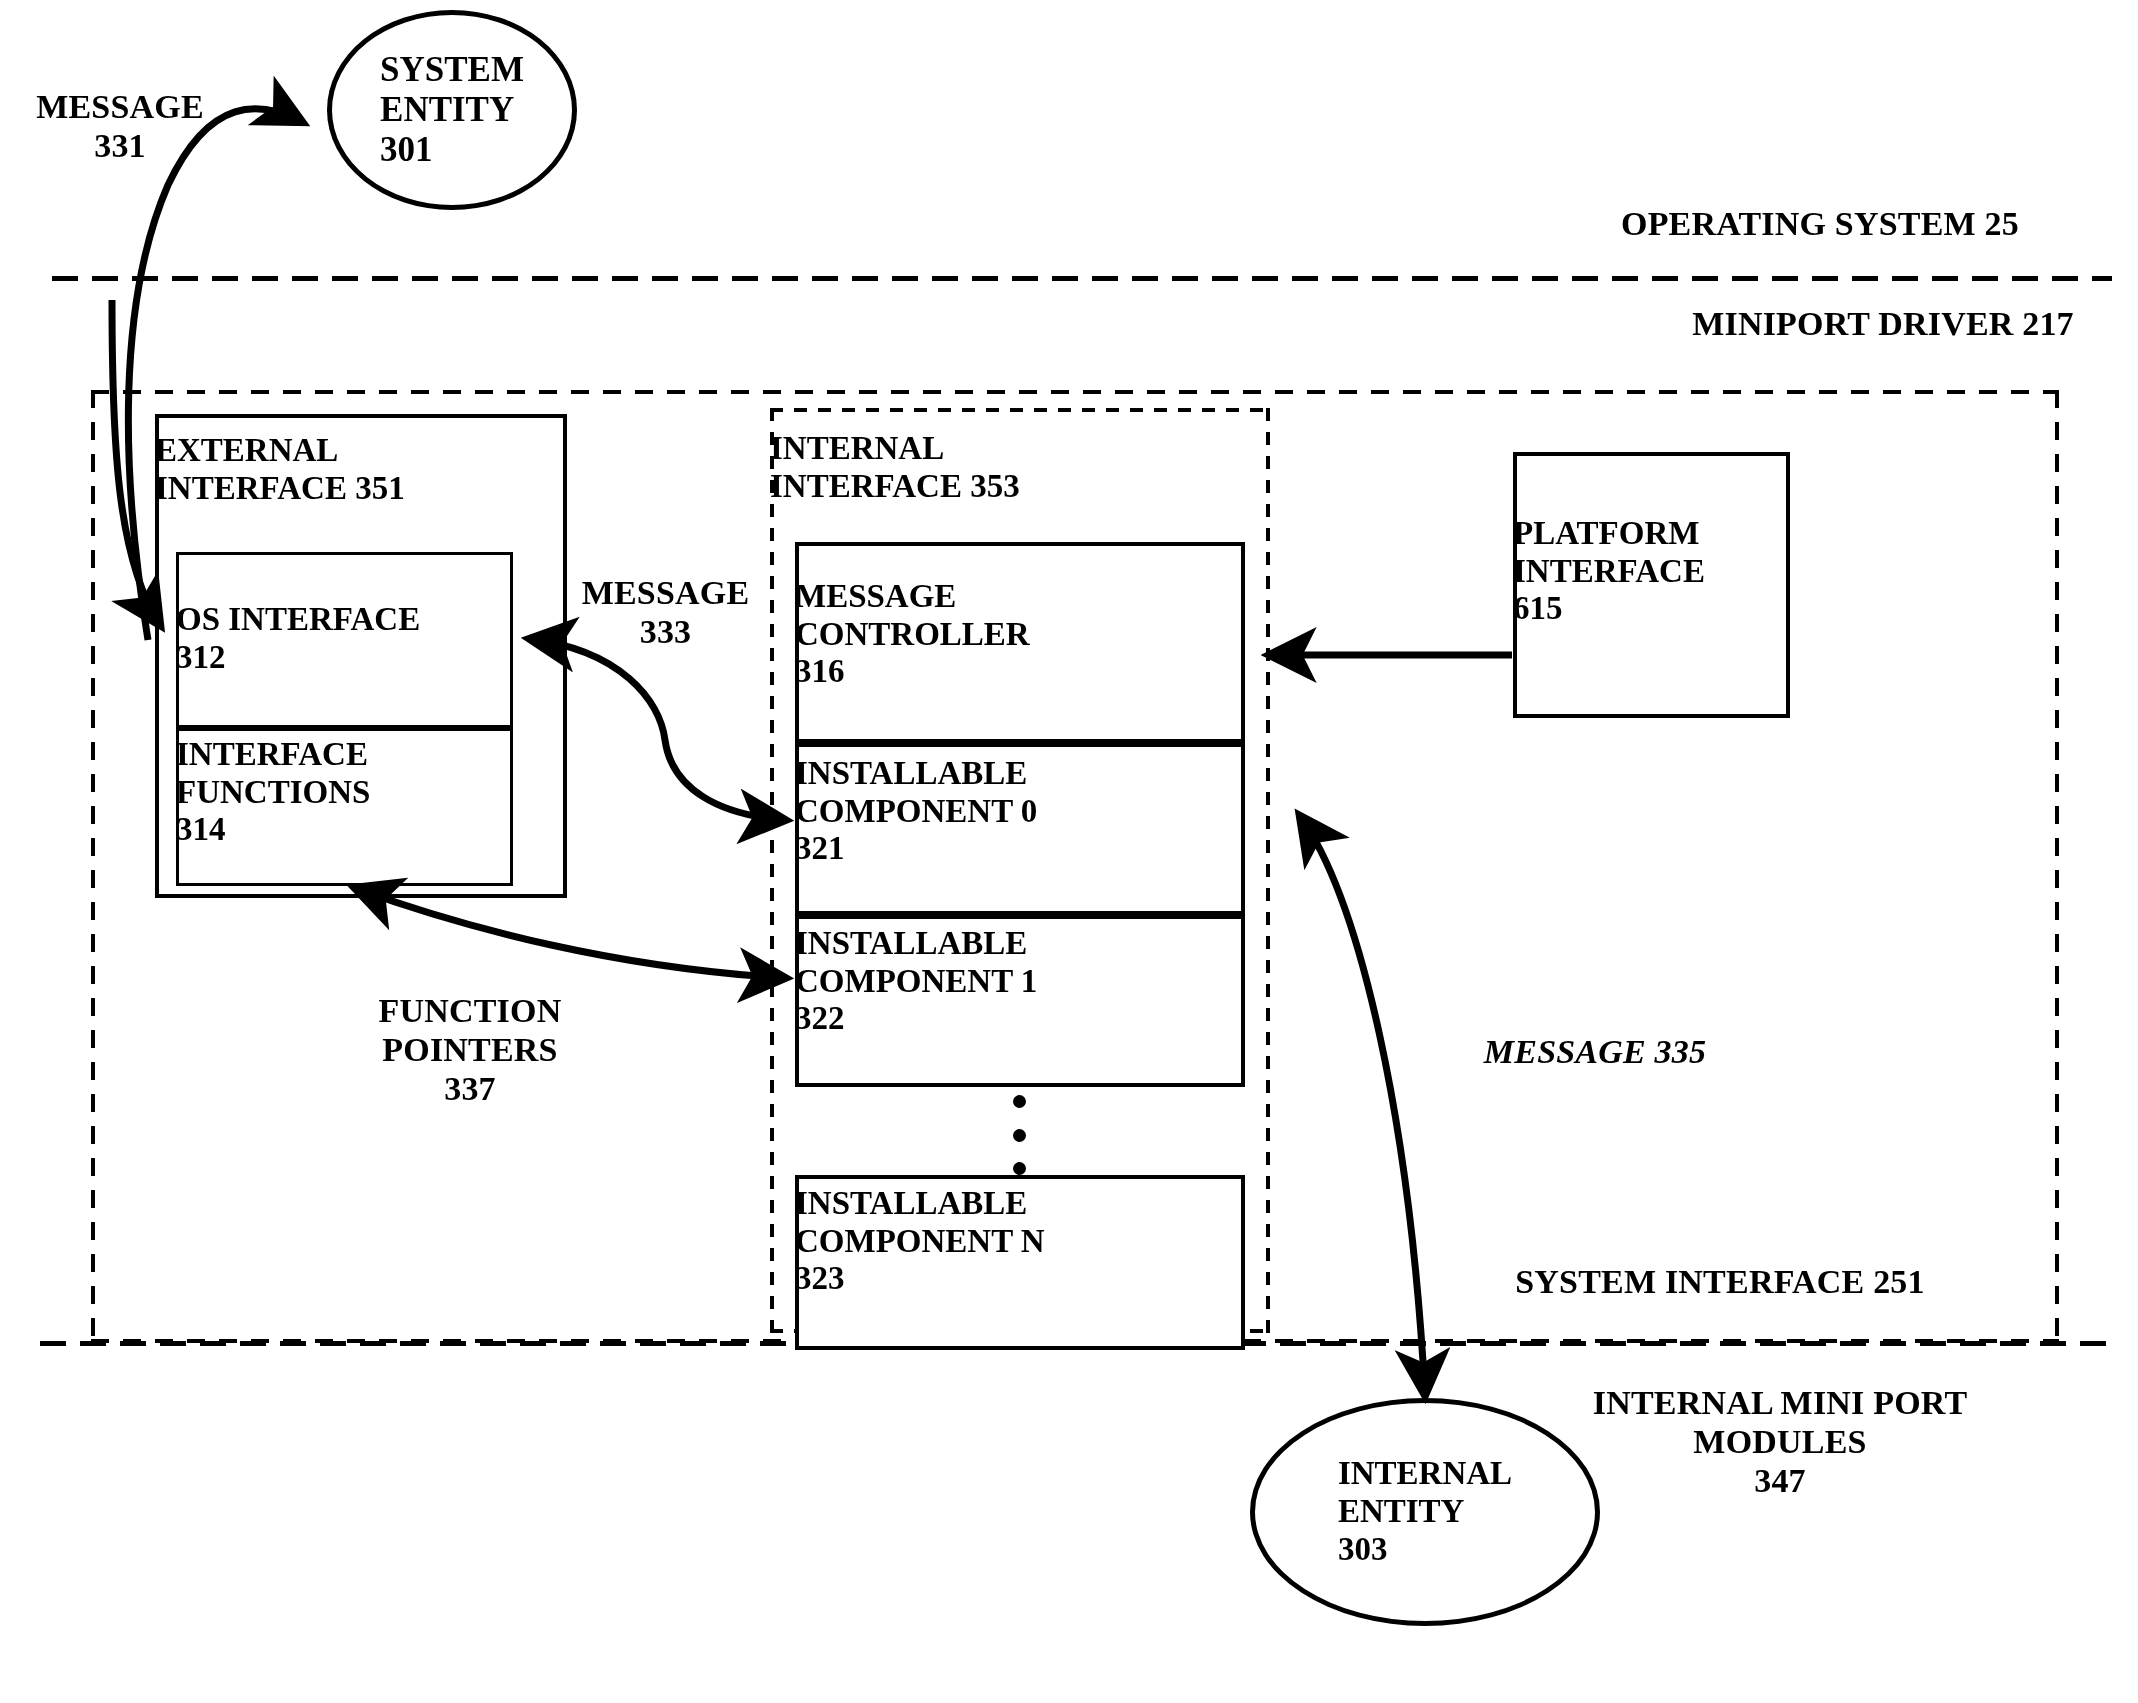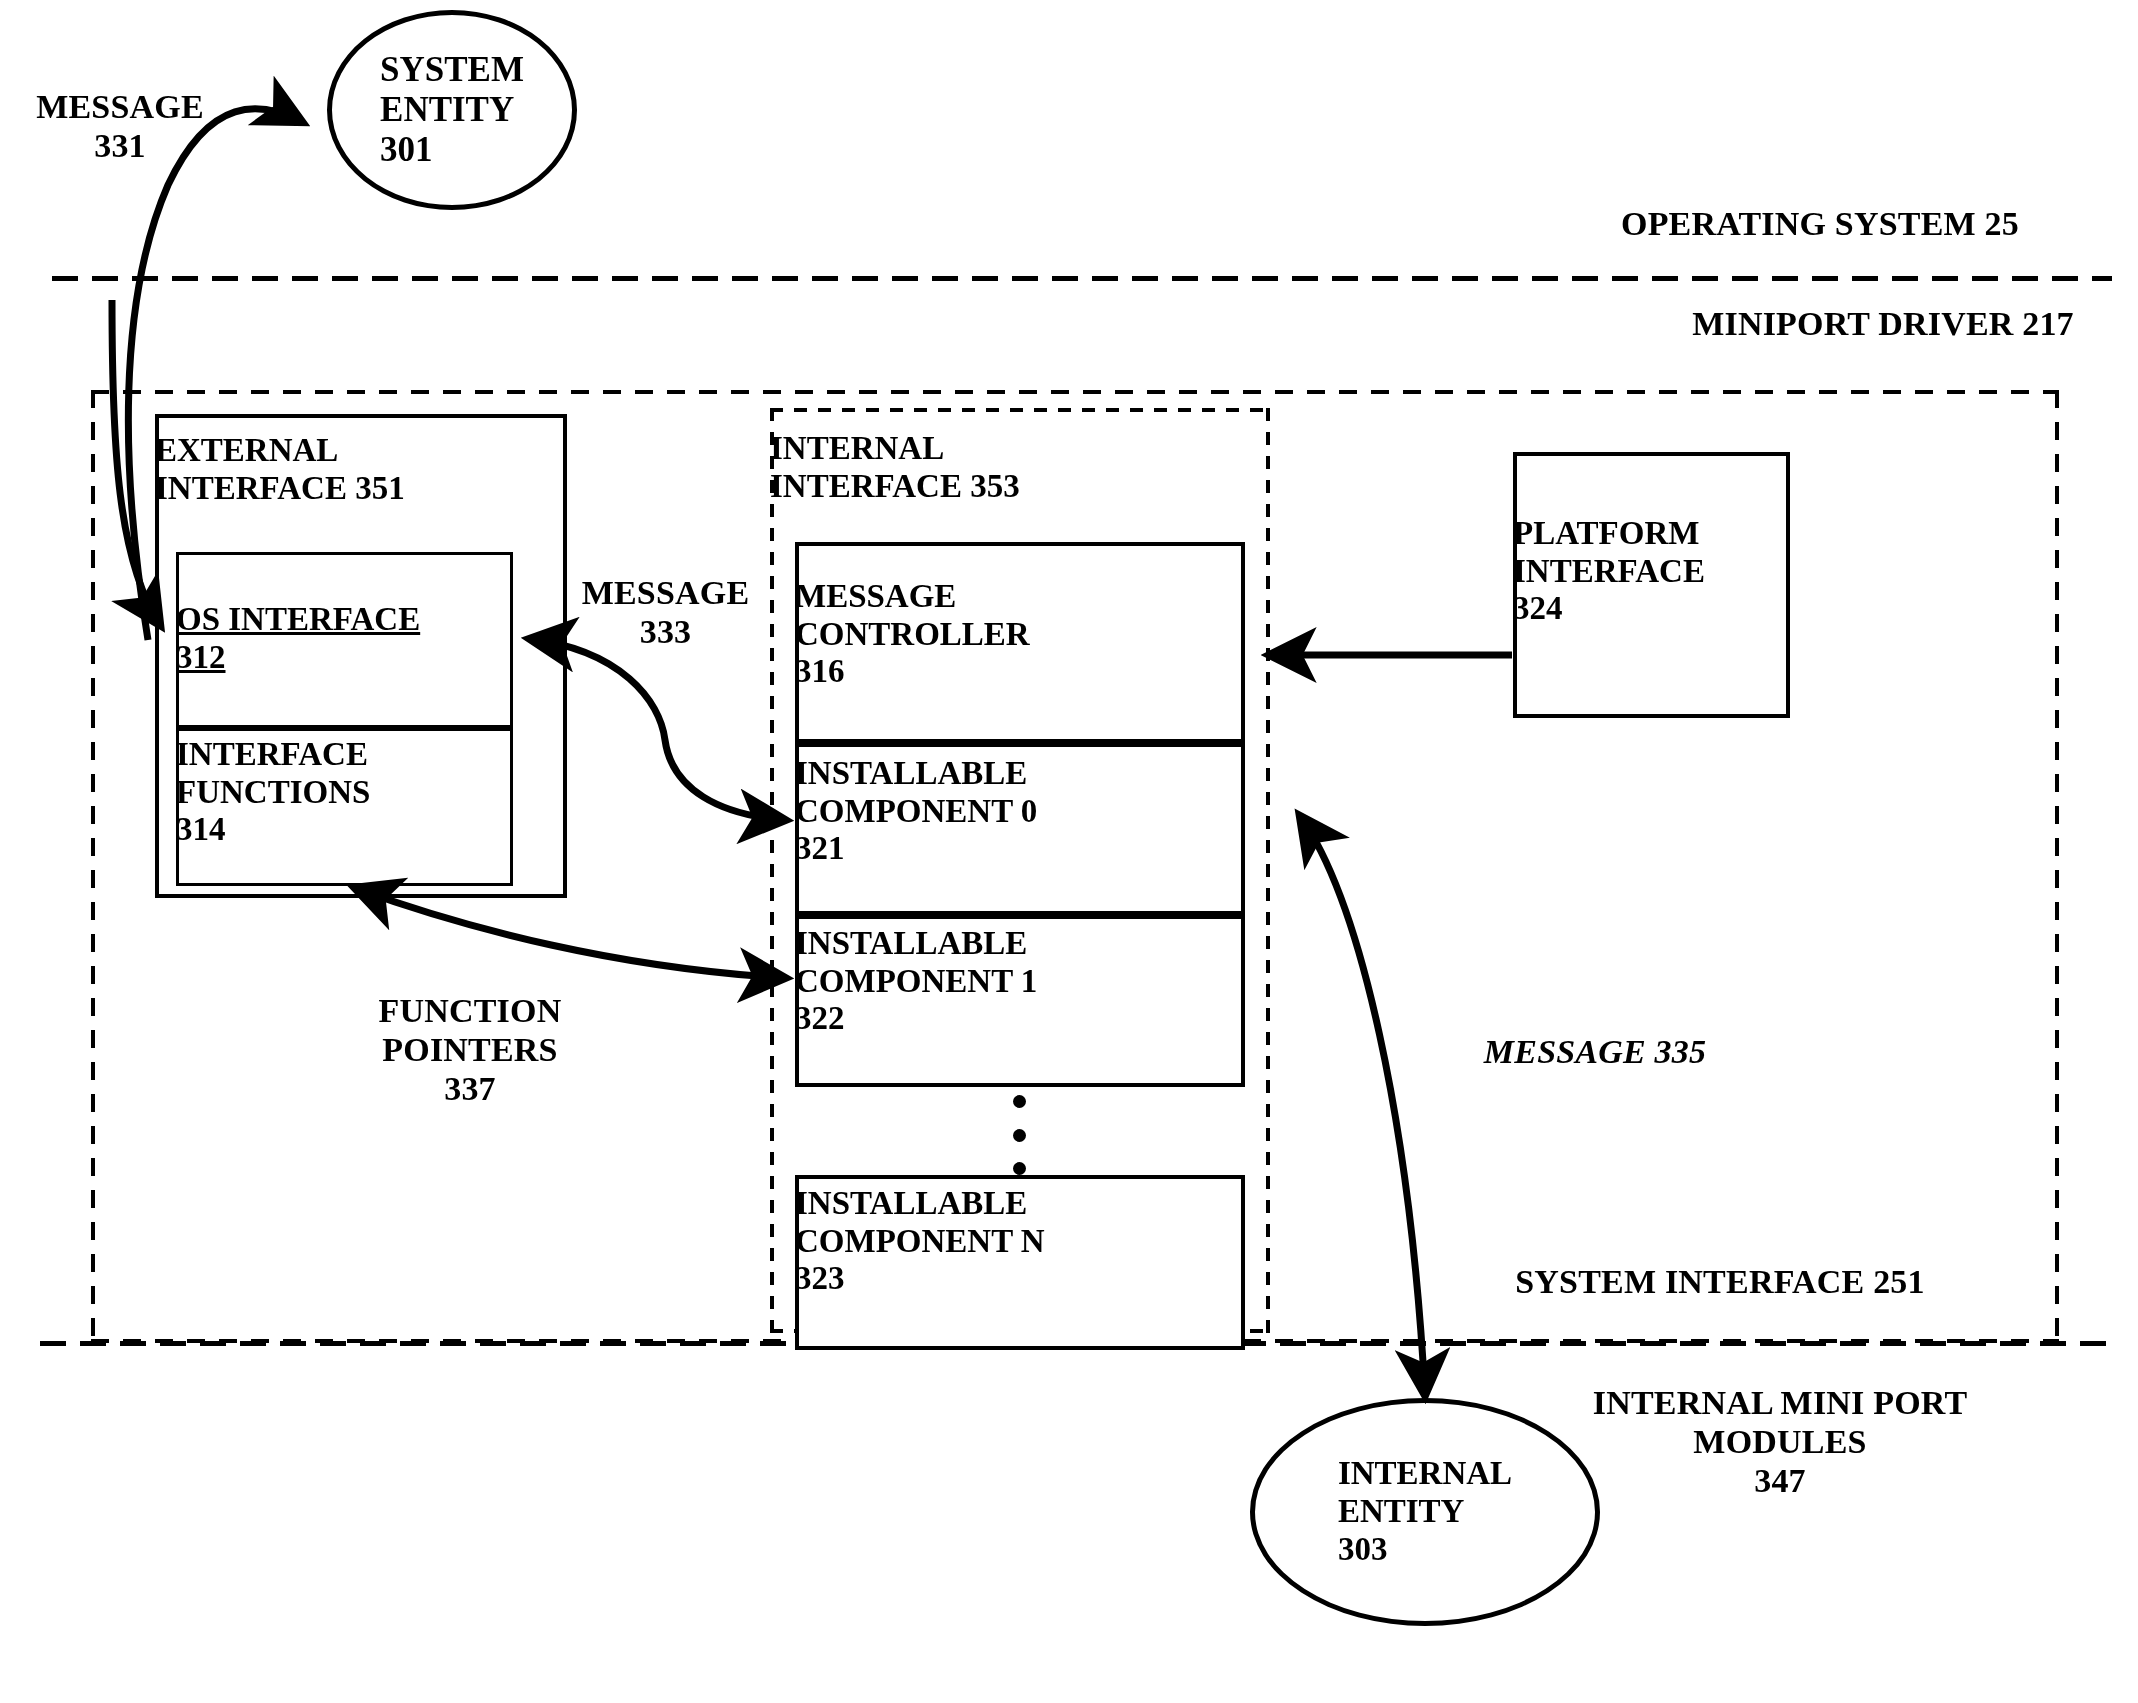--- a/index.html
+++ b/index.html
@@ -126,21 +126,21 @@
   <div class="dashdot" style="left:52px;  top:276px; width:2060px;"></div>
   <div class="dashdot" style="left:40px;  top:1341px; width:2072px;"></div>
 
   <div class="dashbox" style="left:91px; top:390px; width:1968px; height:953px;"></div>
 
   <div class="rect" style="left:155px; top:414px; width:412px; height:484px;"></div>
   <div class="box-title" style="left:155px; top:432px; width:412px; font-size:33px;">EXTERNAL
 INTERFACE 351</div>
 
   <div class="rect thin" style="left:176px; top:552px; width:337px; height:176px;"></div>
-  <div class="box-title" style="left:176px; top:601px; width:337px; font-size:33px;text-decoration:underline;">OS INTERFACE
+  <div class="box-title" style="left:176px; top:601px; width:337px; font-size:33px;">OS INTERFACE
 312</div>
 
   <div class="rect thin" style="left:176px; top:728px; width:337px; height:158px;"></div>
   <div class="box-title" style="left:176px; top:736px; width:337px; font-size:33px;">INTERFACE
 FUNCTIONS
 314</div>
 
   <div class="dashbox fine" style="left:770px; top:408px; width:500px; height:925px;"></div>
   <div class="box-title" style="left:770px; top:430px; width:500px; font-size:33px;">INTERNAL
 INTERFACE 353</div>
@@ -173,21 +173,21 @@
 
   <div style="position:absolute;left:795px;top:1175px;width:450px;height:175px;
               border:4px solid #000;box-sizing:border-box;background:#fff;z-index:-0;"></div>
   <div class="box-title" style="left:795px; top:1185px; width:450px; font-size:33px;">INSTALLABLE
 COMPONENT N
 323</div>
 
   <div class="rect" style="left:1513px; top:452px; width:277px; height:266px;"></div>
   <div class="box-title" style="left:1513px; top:515px; width:277px; font-size:33px;">PLATFORM
 INTERFACE
-324</div>
+615</div>
 
   <div class="ellipse" style="left:327px; top:10px; width:250px; height:200px; font-size:35px;">SYSTEM
 ENTITY
 301</div>
 
   <div class="ellipse" style="left:1250px; top:1398px; width:350px; height:228px; font-size:33px;">INTERNAL
 ENTITY
 303</div>
 
   <div class="lbl" style="left:10px; top:88px; width:220px; font-size:34px;">MESSAGE

